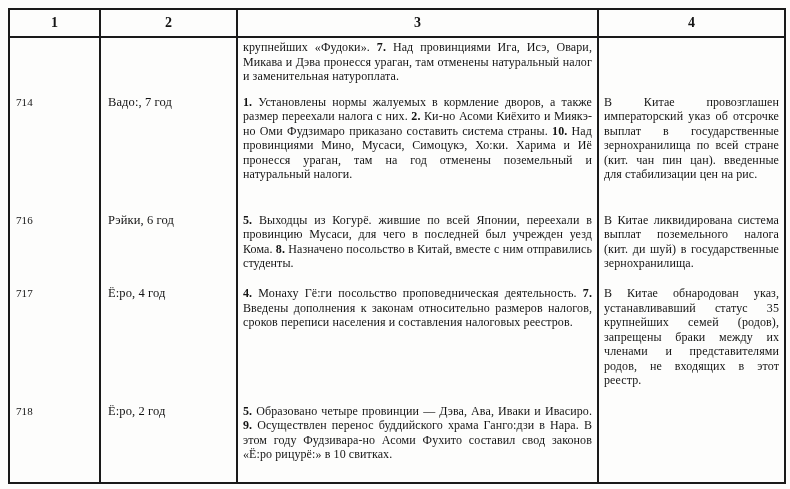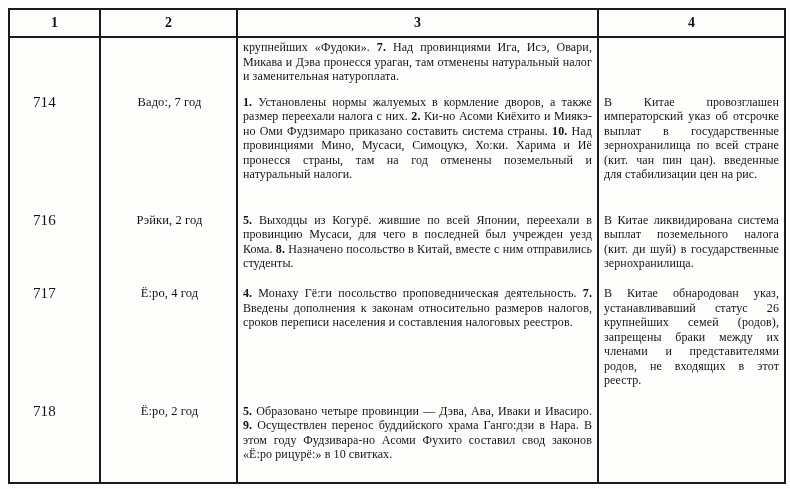--- a/index.html
+++ b/index.html
@@ -46,22 +46,22 @@
     border-left: 2px solid #1a1a1a;
     border-right: 2px solid #1a1a1a;
     border-top: none;
     border-bottom: none;
     vertical-align: top;
     font-size: 12px;
     line-height: 14.5px;
     padding: 2px 5px 4px 5px;
     letter-spacing: 0.1px;
   }
-  td.c-year { padding-left: 23px; font-size: 15px; }
-  td.c-era  { padding-left: 7px; font-size: 12.5px; text-align: center; }
+  td.c-year { padding-left: 6px; font-size: 11px; }
+  td.c-era  { padding-left: 7px; font-size: 12.5px; }
   td.c-japan, td.c-china { text-align: justify; }
   td b { font-weight: bold; }
   tr.r-cont  td { height: 46px; }
   tr.r-714   td { height: 106px; }
   tr.r-715   td { height: 40px; }
   tr.r-716   td { height: 64px; }
   tr.r-717   td { height: 106px; }
   tr.r-718   td { height: 70px; }
   
   td.c-year, td.c-era { padding-top: 2px; }
@@ -88,34 +88,34 @@
     <tbody>
       <tr class="r-cont">
         <td class="c-year"></td>
         <td class="c-era"></td>
         <td class="c-japan"><span>крупнейших «Фудоки». </span><b>7.</b><span> Над провинциями Ига, Исэ, Овари, Микава и Дэва пронесся ураган, там отменены натуральный налог и заменительная натуроплата.</span></td>
         <td class="c-china"></td>
       </tr>
       <tr class="r-714">
         <td class="c-year">714</td>
         <td class="c-era">Вадо:, 7 год</td>
-        <td class="c-japan"><b>1.</b><span> Установлены нормы жалуемых в кормление дворов, а также размер переехали налога с них. </span><b>2.</b><span> Ки-но Асоми Киёхито и Миякэ-но Оми Фудзимаро приказано составить система страны. </span><b>10.</b><span> Над провинциями Мино, Мусаси, Симоцукэ, Хо:ки. Харима и Иё пронесся страны, там на год отменены поземельный и натуральный налоги.</span></td>
+        <td class="c-japan"><b>1.</b><span> Установлены нормы жалуемых в кормление дворов, а также размер переехали налога с них. </span><b>2.</b><span> Ки-но Асоми Киёхито и Миякэ-но Оми Фудзимаро приказано составить система страны. </span><b>10.</b><span> Над провинциями Мино, Мусаси, Симоцукэ, Хо:ки. Харима и Иё пронесся ураган, там на год отменены поземельный и натуральный налоги.</span></td>
         <td class="c-china">В Китае провозглашен императорский указ об отсрочке выплат в государственные зернохранилища по всей стране (кит. чан пин цан). введенные для стабилизации цен на рис.</td>
       </tr>
       <tr class="r-716">
         <td class="c-year">716</td>
-        <td class="c-era">Рэйки, 2 год</td>
+        <td class="c-era">Рэйки, 6 год</td>
         <td class="c-japan"><b>5.</b><span> Выходцы из Когурё. жившие по всей Японии, переехали в провинцию Мусаси, для чего в последней был учрежден уезд Кома. </span><b>8.</b><span> Назначено посольство в Китай, вместе с ним отправились студенты.</span></td>
         <td class="c-china">В Китае ликвидирована система выплат поземельного налога (кит. ди шуй) в государственные зернохранилища.</td>
       </tr>
       <tr class="r-717">
         <td class="c-year">717</td>
         <td class="c-era">Ё:ро, 4 год</td>
         <td class="c-japan"><b>4.</b><span> Монаху Гё:ги посольство проповедническая деятельность. </span><b>7.</b><span> Введены дополнения к законам относительно размеров налогов, сроков переписи населения и составления налоговых реестров.</span></td>
-        <td class="c-china">В Китае обнародован указ, устанавливавший статус 26 крупнейших семей (родов), запрещены браки между их членами и представителями родов, не входящих в этот реестр.</td>
+        <td class="c-china">В Китае обнародован указ, устанавливавший статус 35 крупнейших семей (родов), запрещены браки между их членами и представителями родов, не входящих в этот реестр.</td>
       </tr>
       <tr class="r-718">
         <td class="c-year">718</td>
         <td class="c-era">Ё:ро, 2 год</td>
         <td class="c-japan"><b>5.</b><span> Образовано четыре провинции — Дэва, Ава, Иваки и Ивасиро. </span><b>9.</b><span> Осуществлен перенос буддийского храма Ганго:дзи в Нара. В этом году Фудзивара-но Асоми Фухито составил свод законов «Ё:ро рицурё:» в 10 свитках.</span></td>
         <td class="c-china"></td>
       </tr>
     </tbody>
   </table>
 </div>

